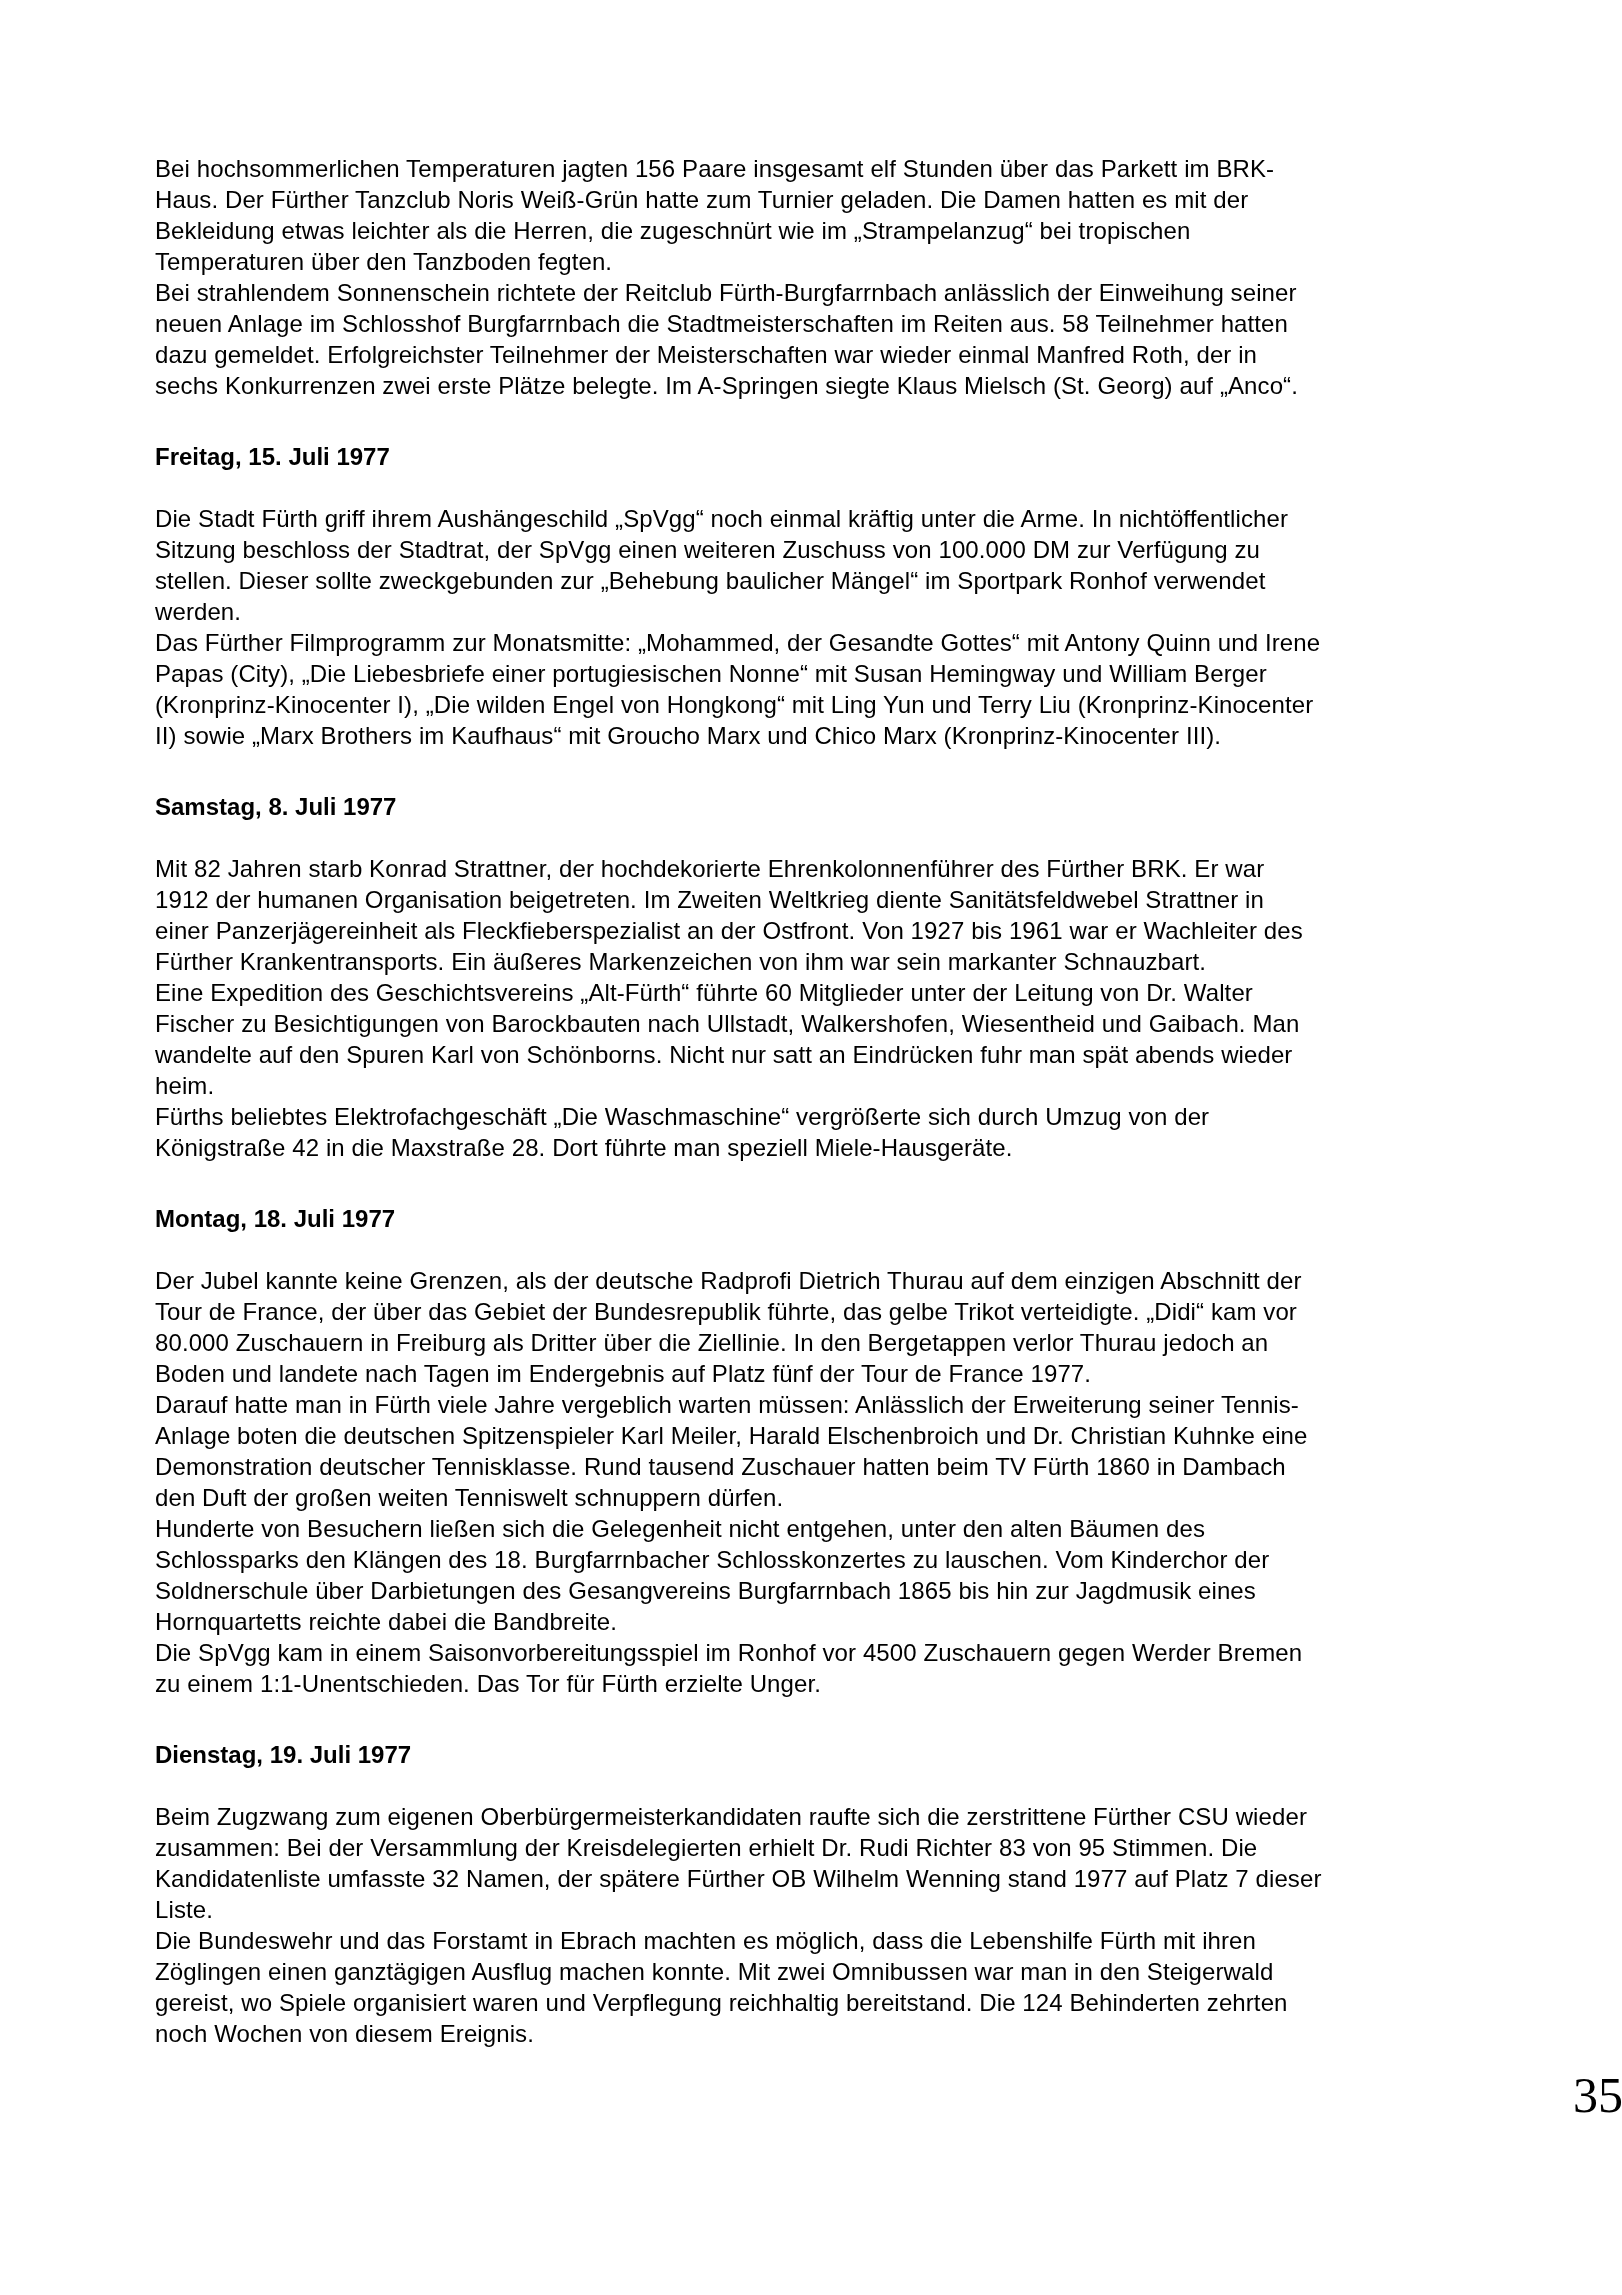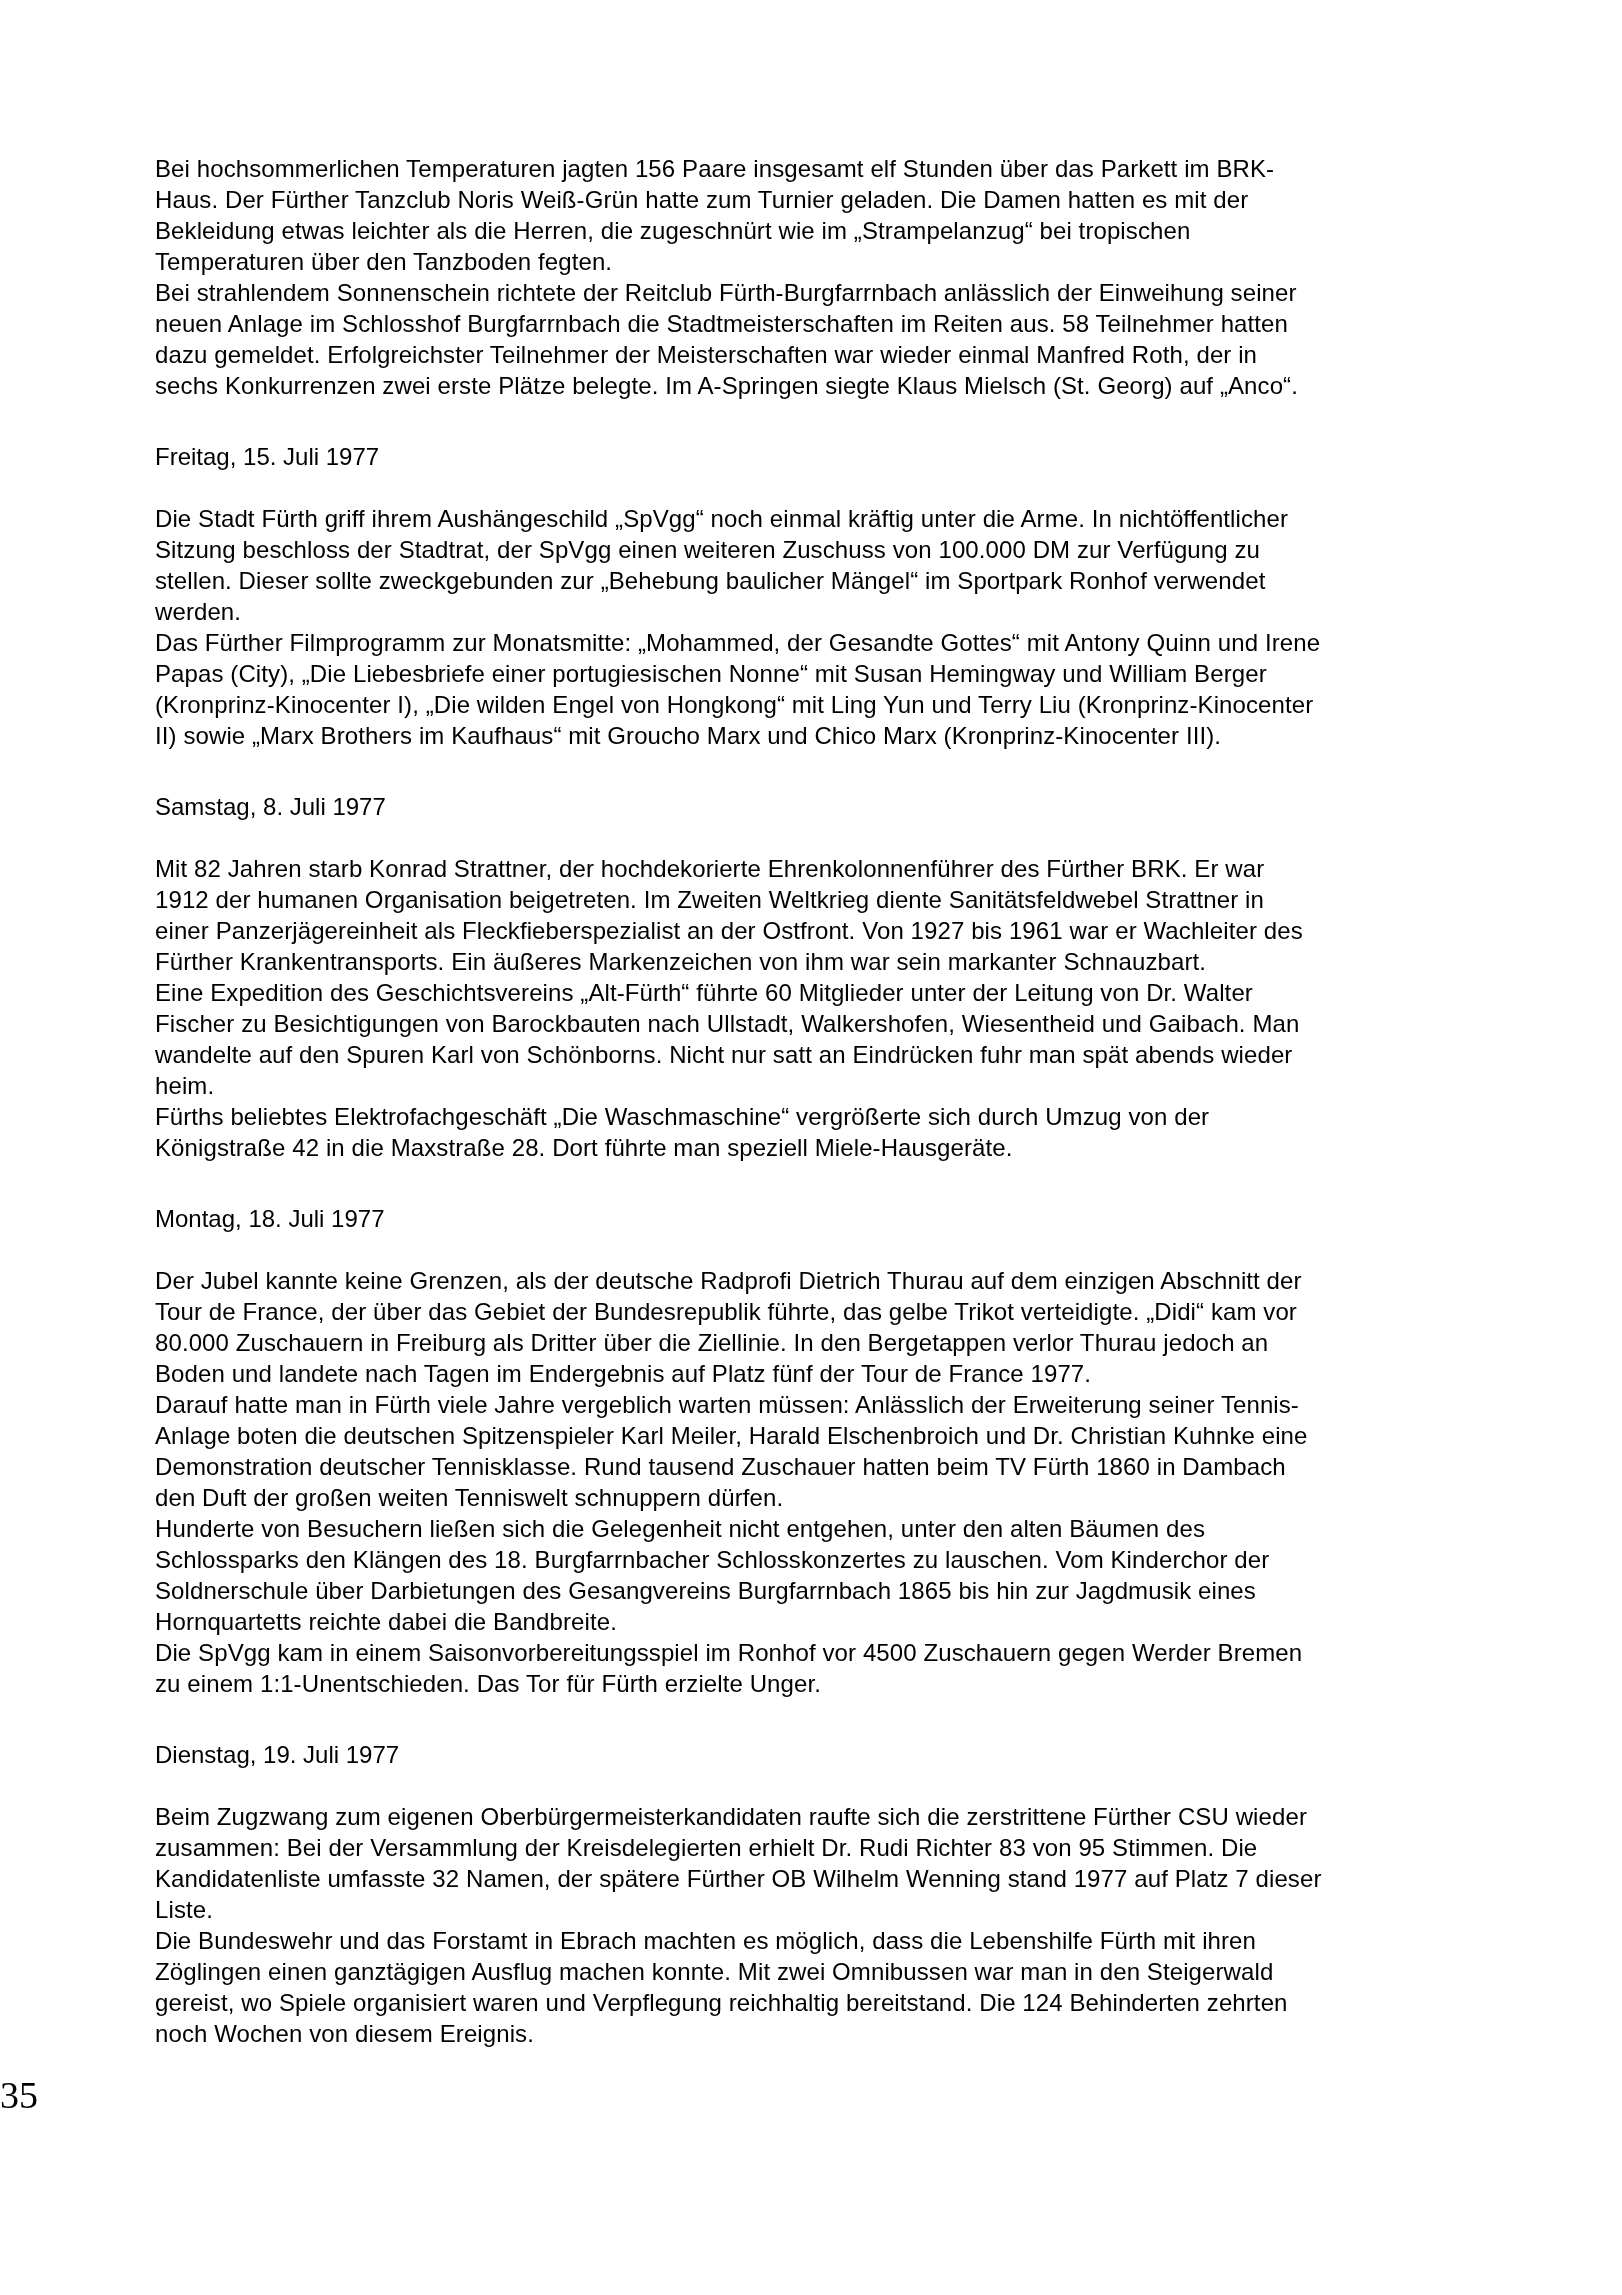--- a/index.html
+++ b/index.html
@@ -10,34 +10,34 @@
     font-family: "Liberation Sans", "DejaVu Sans", sans-serif;
   }
   .page {
     box-sizing: border-box;
     width: 1623px; height: 2081px;
     padding: 153px 119px 0 155px;
     background: #ffffff;
   }
   .section { margin: 0; }
   .section-heading {
-    font-size: 24px; line-height: 31px; font-weight: normal;
+    font-size: 24px; line-height: 31px; font-weight: bold;
     margin: 40px 0 31px 0;
   }
   .para {
     font-size: 24px; line-height: 31px;
     margin: 0;
     white-space: pre-line;
     letter-spacing: 0.1px;
   }
   .page-number {
     margin: 25px -119px 0 -155px; 
-    text-align: left;
+    text-align: right;
     font-family: "Liberation Serif", "DejaVu Serif", serif;
-    font-size: 38px; line-height: 42px;
+    font-size: 50px; line-height: 42px;
   }
 </style>
 </head>
 <body>
 
 <div class="page">
 
   <div class="section">
     <p class="para">Bei hochsommerlichen Temperaturen jagten 156 Paare insgesamt elf Stunden über das Parkett im BRK-
 Haus. Der Fürther Tanzclub Noris Weiß-Grün hatte zum Turnier geladen. Die Damen hatten es mit der

